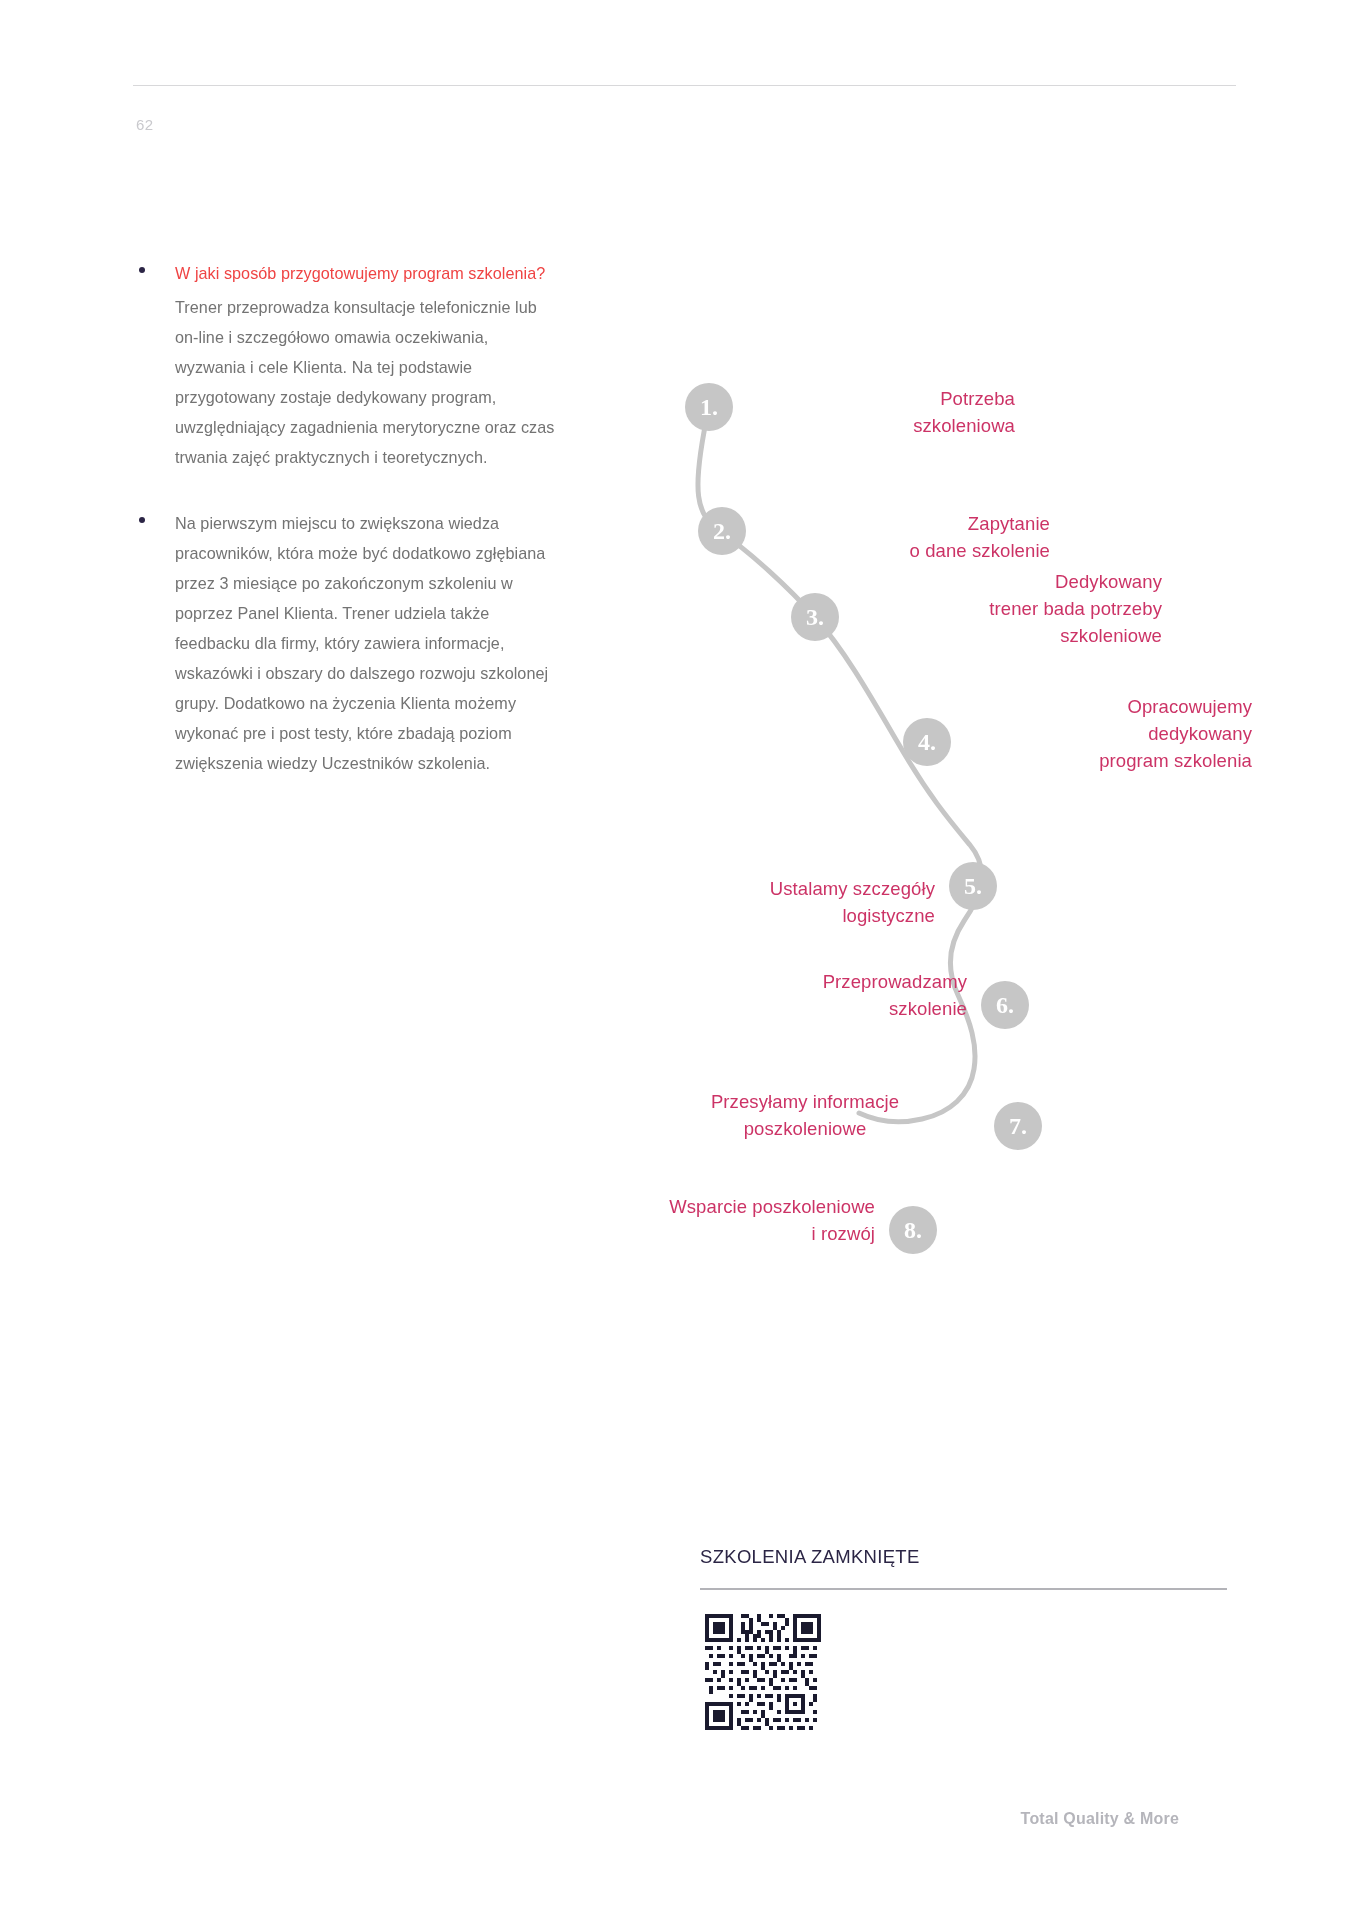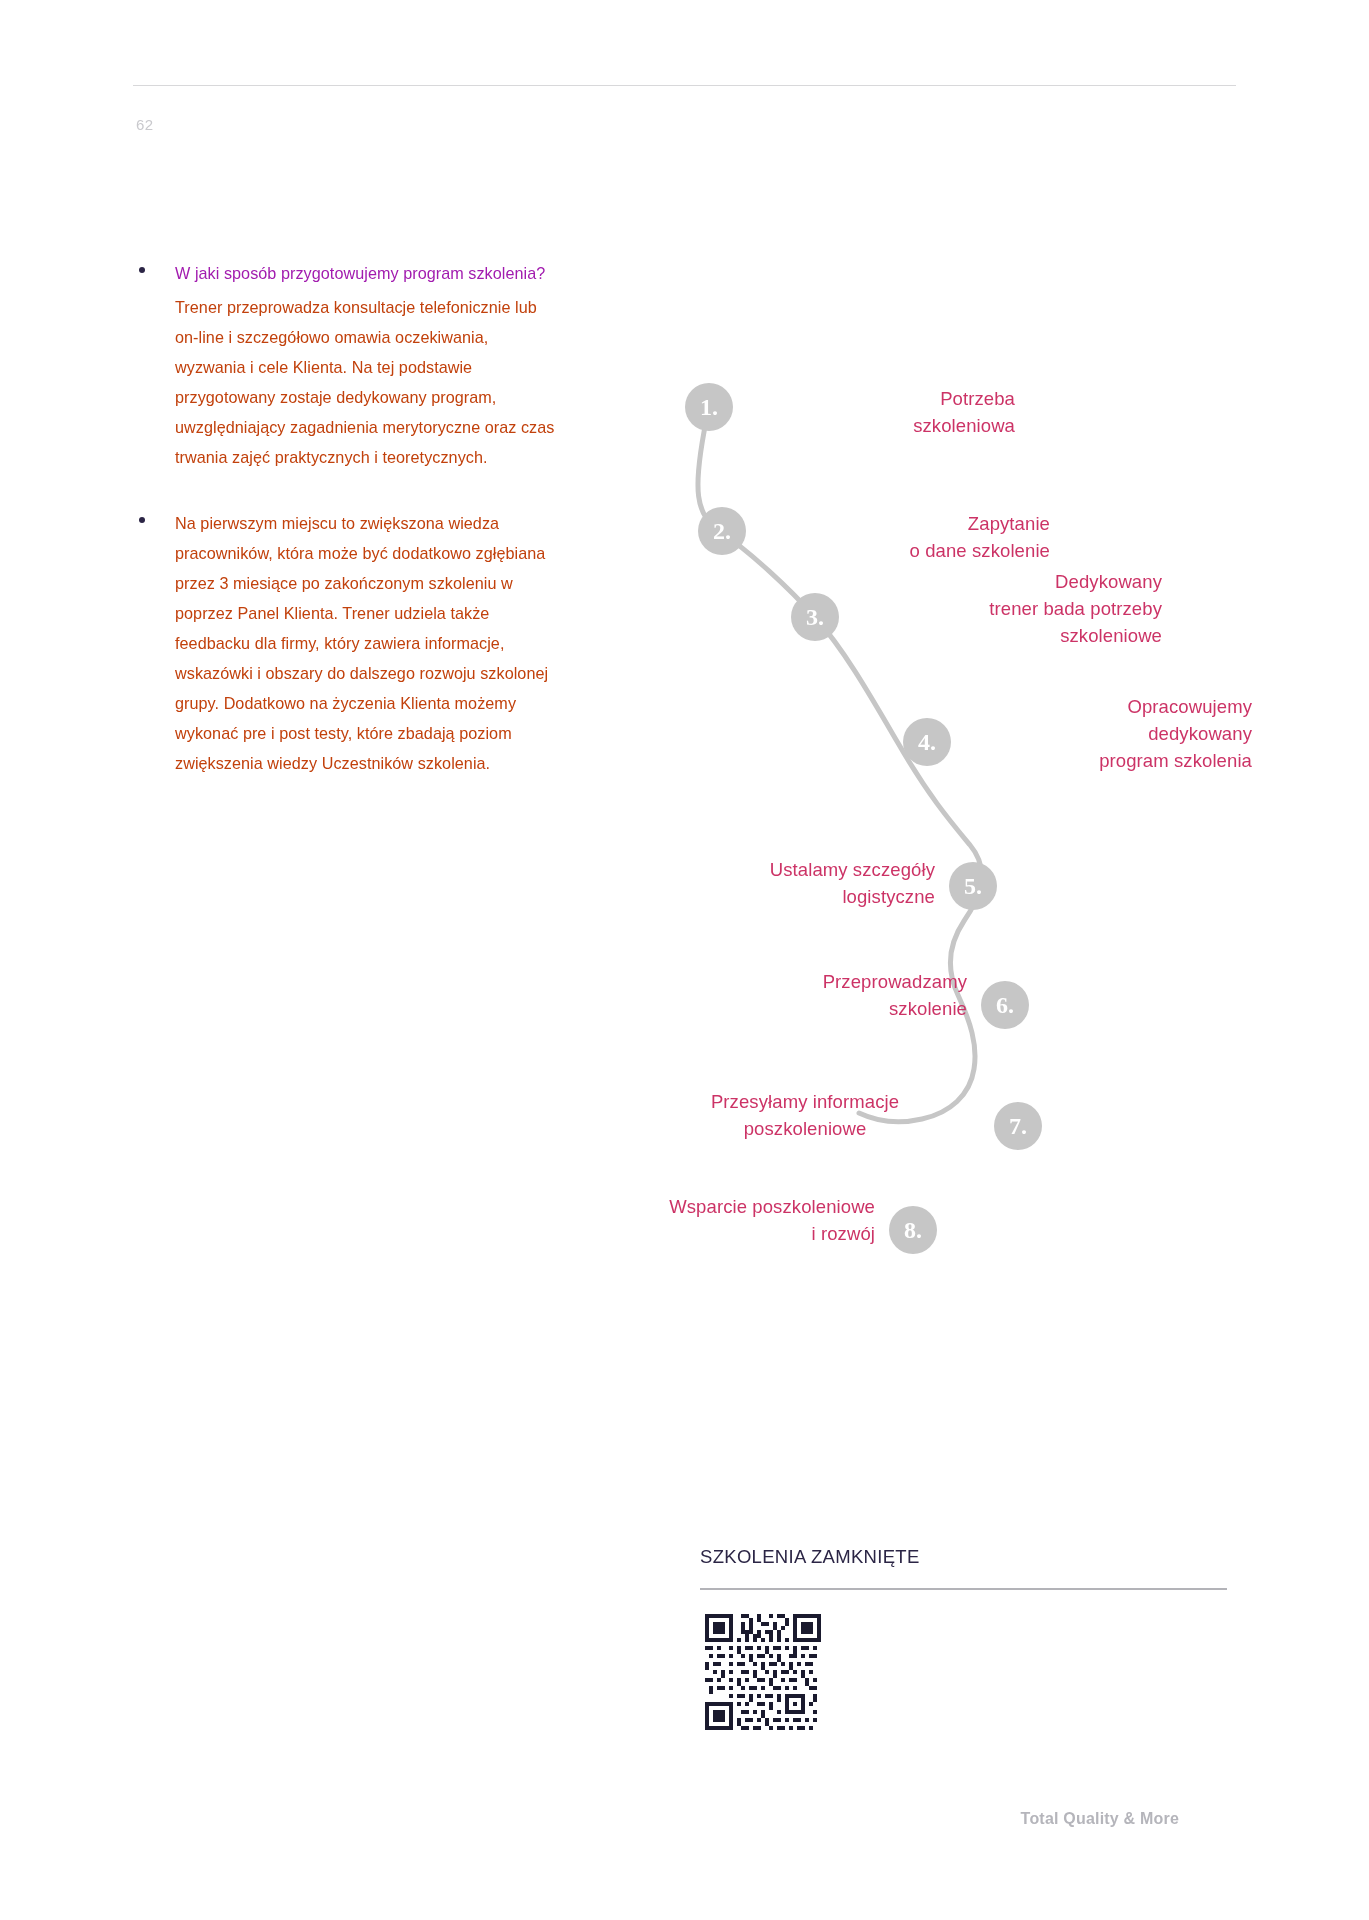--- a/index.html
+++ b/index.html
@@ -52,28 +52,28 @@
     top: 9px;
     width: 6px;
     height: 6px;
     border-radius: 50%;
     background: #2b2545;
   }
   .qa-question {
     margin: 0 0 4px 38px;
     font-size: 16.2px;
     line-height: 30px;
-    color: #a21caf;
+    color: #ef4444;
     letter-spacing: 0.05px;
   }
   .qa-answer {
     margin: 0 0 0 38px;
     font-size: 16.2px;
     line-height: 30px;
-    color: #c2410c;
+    color: #737373;
     letter-spacing: 0.05px;
   }
 
   
   .right-heading {
     position: absolute;
     left: 700px;
     top: 263px;
     font-size: 20.5px;
     letter-spacing: 0.35px;
@@ -222,21 +222,21 @@
 
     <div class="step">
       <div class="step-circle" style="left:243px; top:363px;">4.</div>
       <div class="step-label right" style="left:312px; top:338px; width:280px;">Opracowujemy
 dedykowany
 program szkolenia</div>
     </div>
 
     <div class="step">
       <div class="step-circle" style="left:289px; top:507px;">5.</div>
-      <div class="step-label left" style="left:-30px; top:501px; width:305px;">Ustalamy szczegóły
+      <div class="step-label left" style="left:-30px; top:520px; width:305px;">Ustalamy szczegóły
 logistyczne</div>
     </div>
 
     <div class="step">
       <div class="step-circle" style="left:321px; top:626px;">6.</div>
       <div class="step-label left" style="left:5px; top:613px; width:302px;">Przeprowadzamy
 szkolenie</div>
     </div>
 
     <div class="step">

